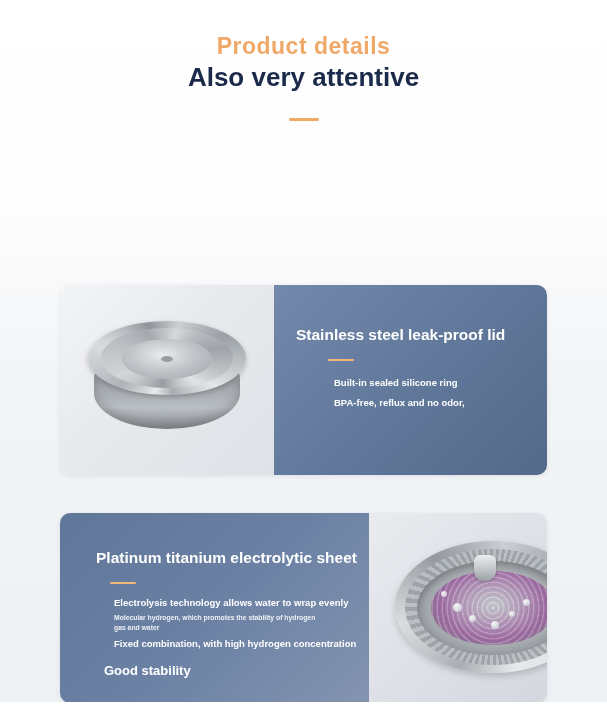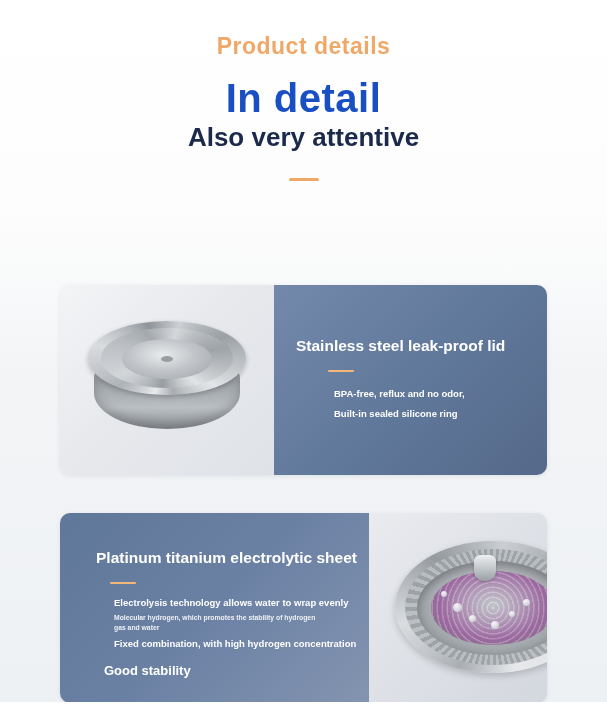--- a/index.html
+++ b/index.html
@@ -244,21 +244,21 @@
     color: #ffffff;
     padding: 0;
   }
   .txt-blue {
     background: linear-gradient(135deg, #7389ab 0%, #5f7799 55%, #55698a 100%);
   }
   .txt-blue-2 {
     background: linear-gradient(135deg, #5f7799 0%, #6b81a4 50%, #8494b0 100%);
   }
   .txt-inner {
-    padding: 52px 18px 0 22px;
+    padding: 41px 18px 0 22px;
   }
   .txt-inner-2 {
     padding: 36px 12px 0 36px;
   }
   .panel-title {
     font-size: 15.5px;
     font-weight: bold;
     color: #ffffff;
     line-height: 1.2;
     white-space: nowrap;
@@ -310,21 +310,20 @@
     margin-top: 6px;
   }
 </style>
 </head>
 <body>
 
 <div class="page">
 
   <div class="header">
     <div class="kicker">Product details</div>
-    <div class="headline">In detail</div>
     <div class="subhead">Also very attentive</div>
     <div class="divider-wrap">
       <div class="divider"></div>
     </div>
   </div>
 
   <div class="card card-1">
     <div class="photo photo-lid">
       <div class="lid">
         <div class="lid-body"></div>
@@ -332,22 +331,22 @@
         <div class="lid-rim2"></div>
         <div class="lid-center"></div>
         <div class="lid-dot"></div>
       </div>
     </div>
     <div class="txt txt-blue">
       <div class="txt-inner">
         <div class="panel-title">Stainless steel leak-proof lid</div>
         <div class="rule"></div>
         <ul class="bullets">
+          <li>Built-in sealed silicone ring</li>
           <li>BPA-free, reflux and no odor,</li>
-          <li>Built-in sealed silicone ring</li>
         </ul>
       </div>
     </div>
   </div>
 
   <div class="card card-2">
     <div class="txt txt-blue-2">
       <div class="txt-inner-2">
         <div class="panel-title">Platinum titanium electrolytic sheet</div>
         <div class="rule rule-left"></div>

